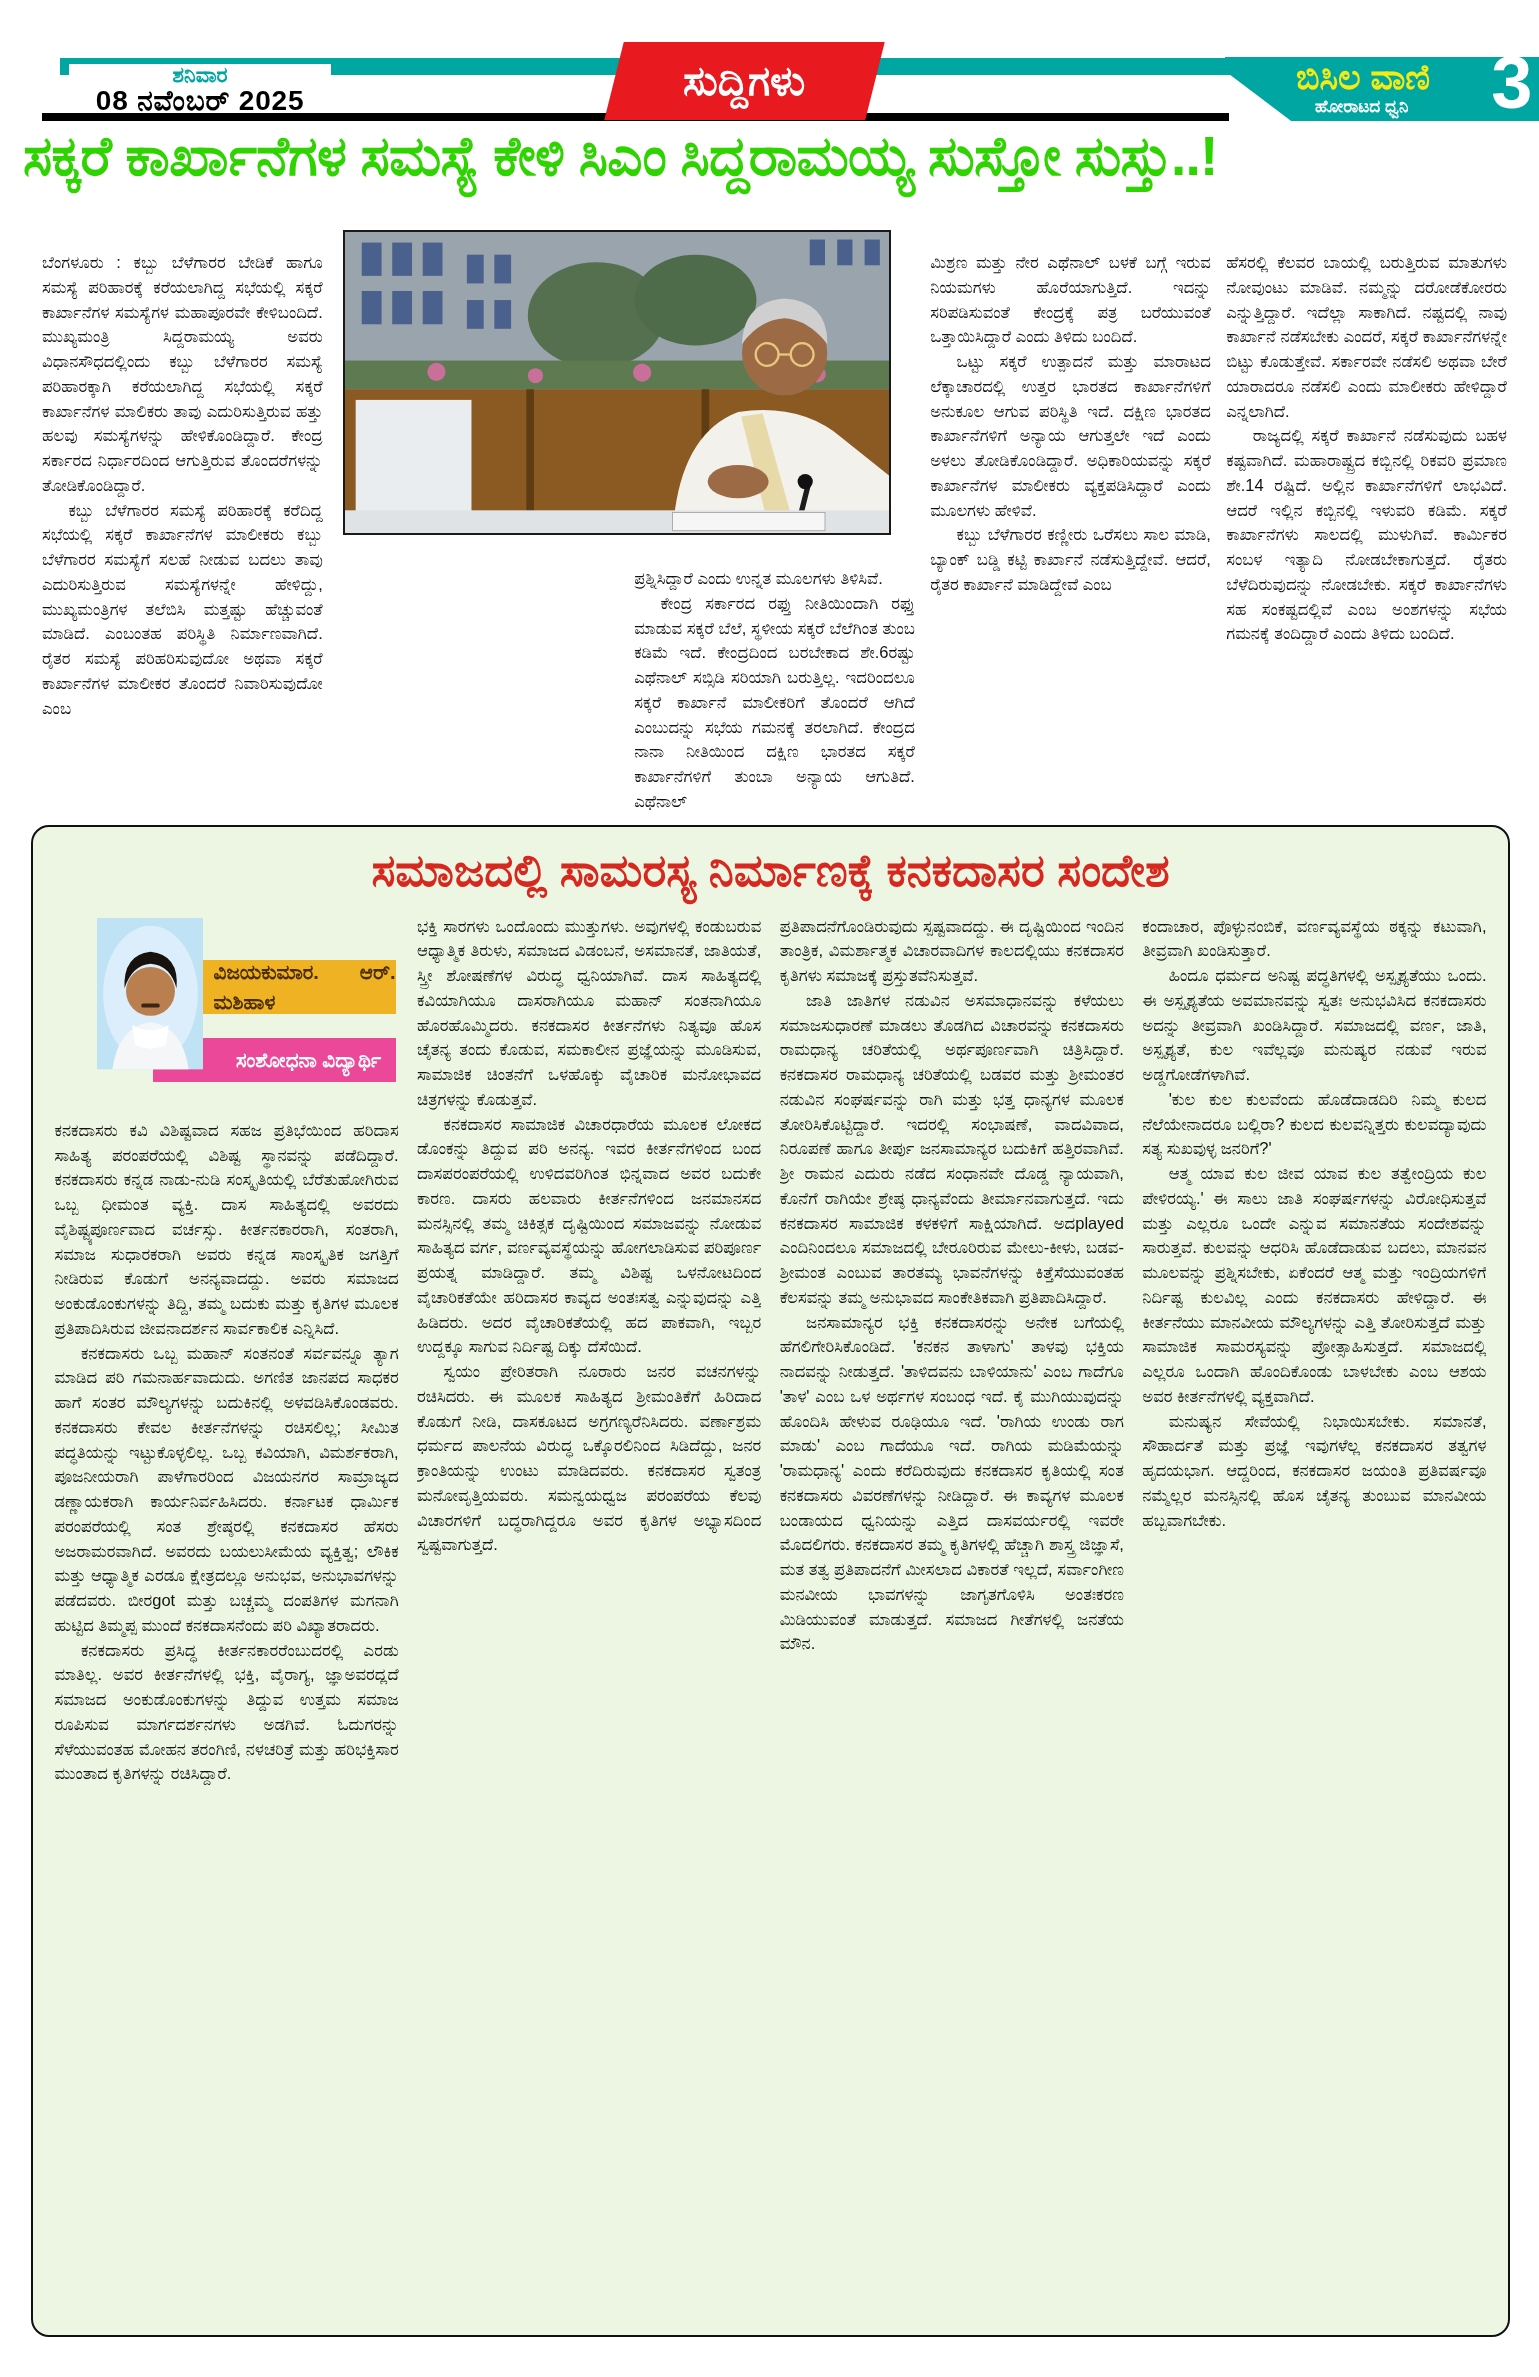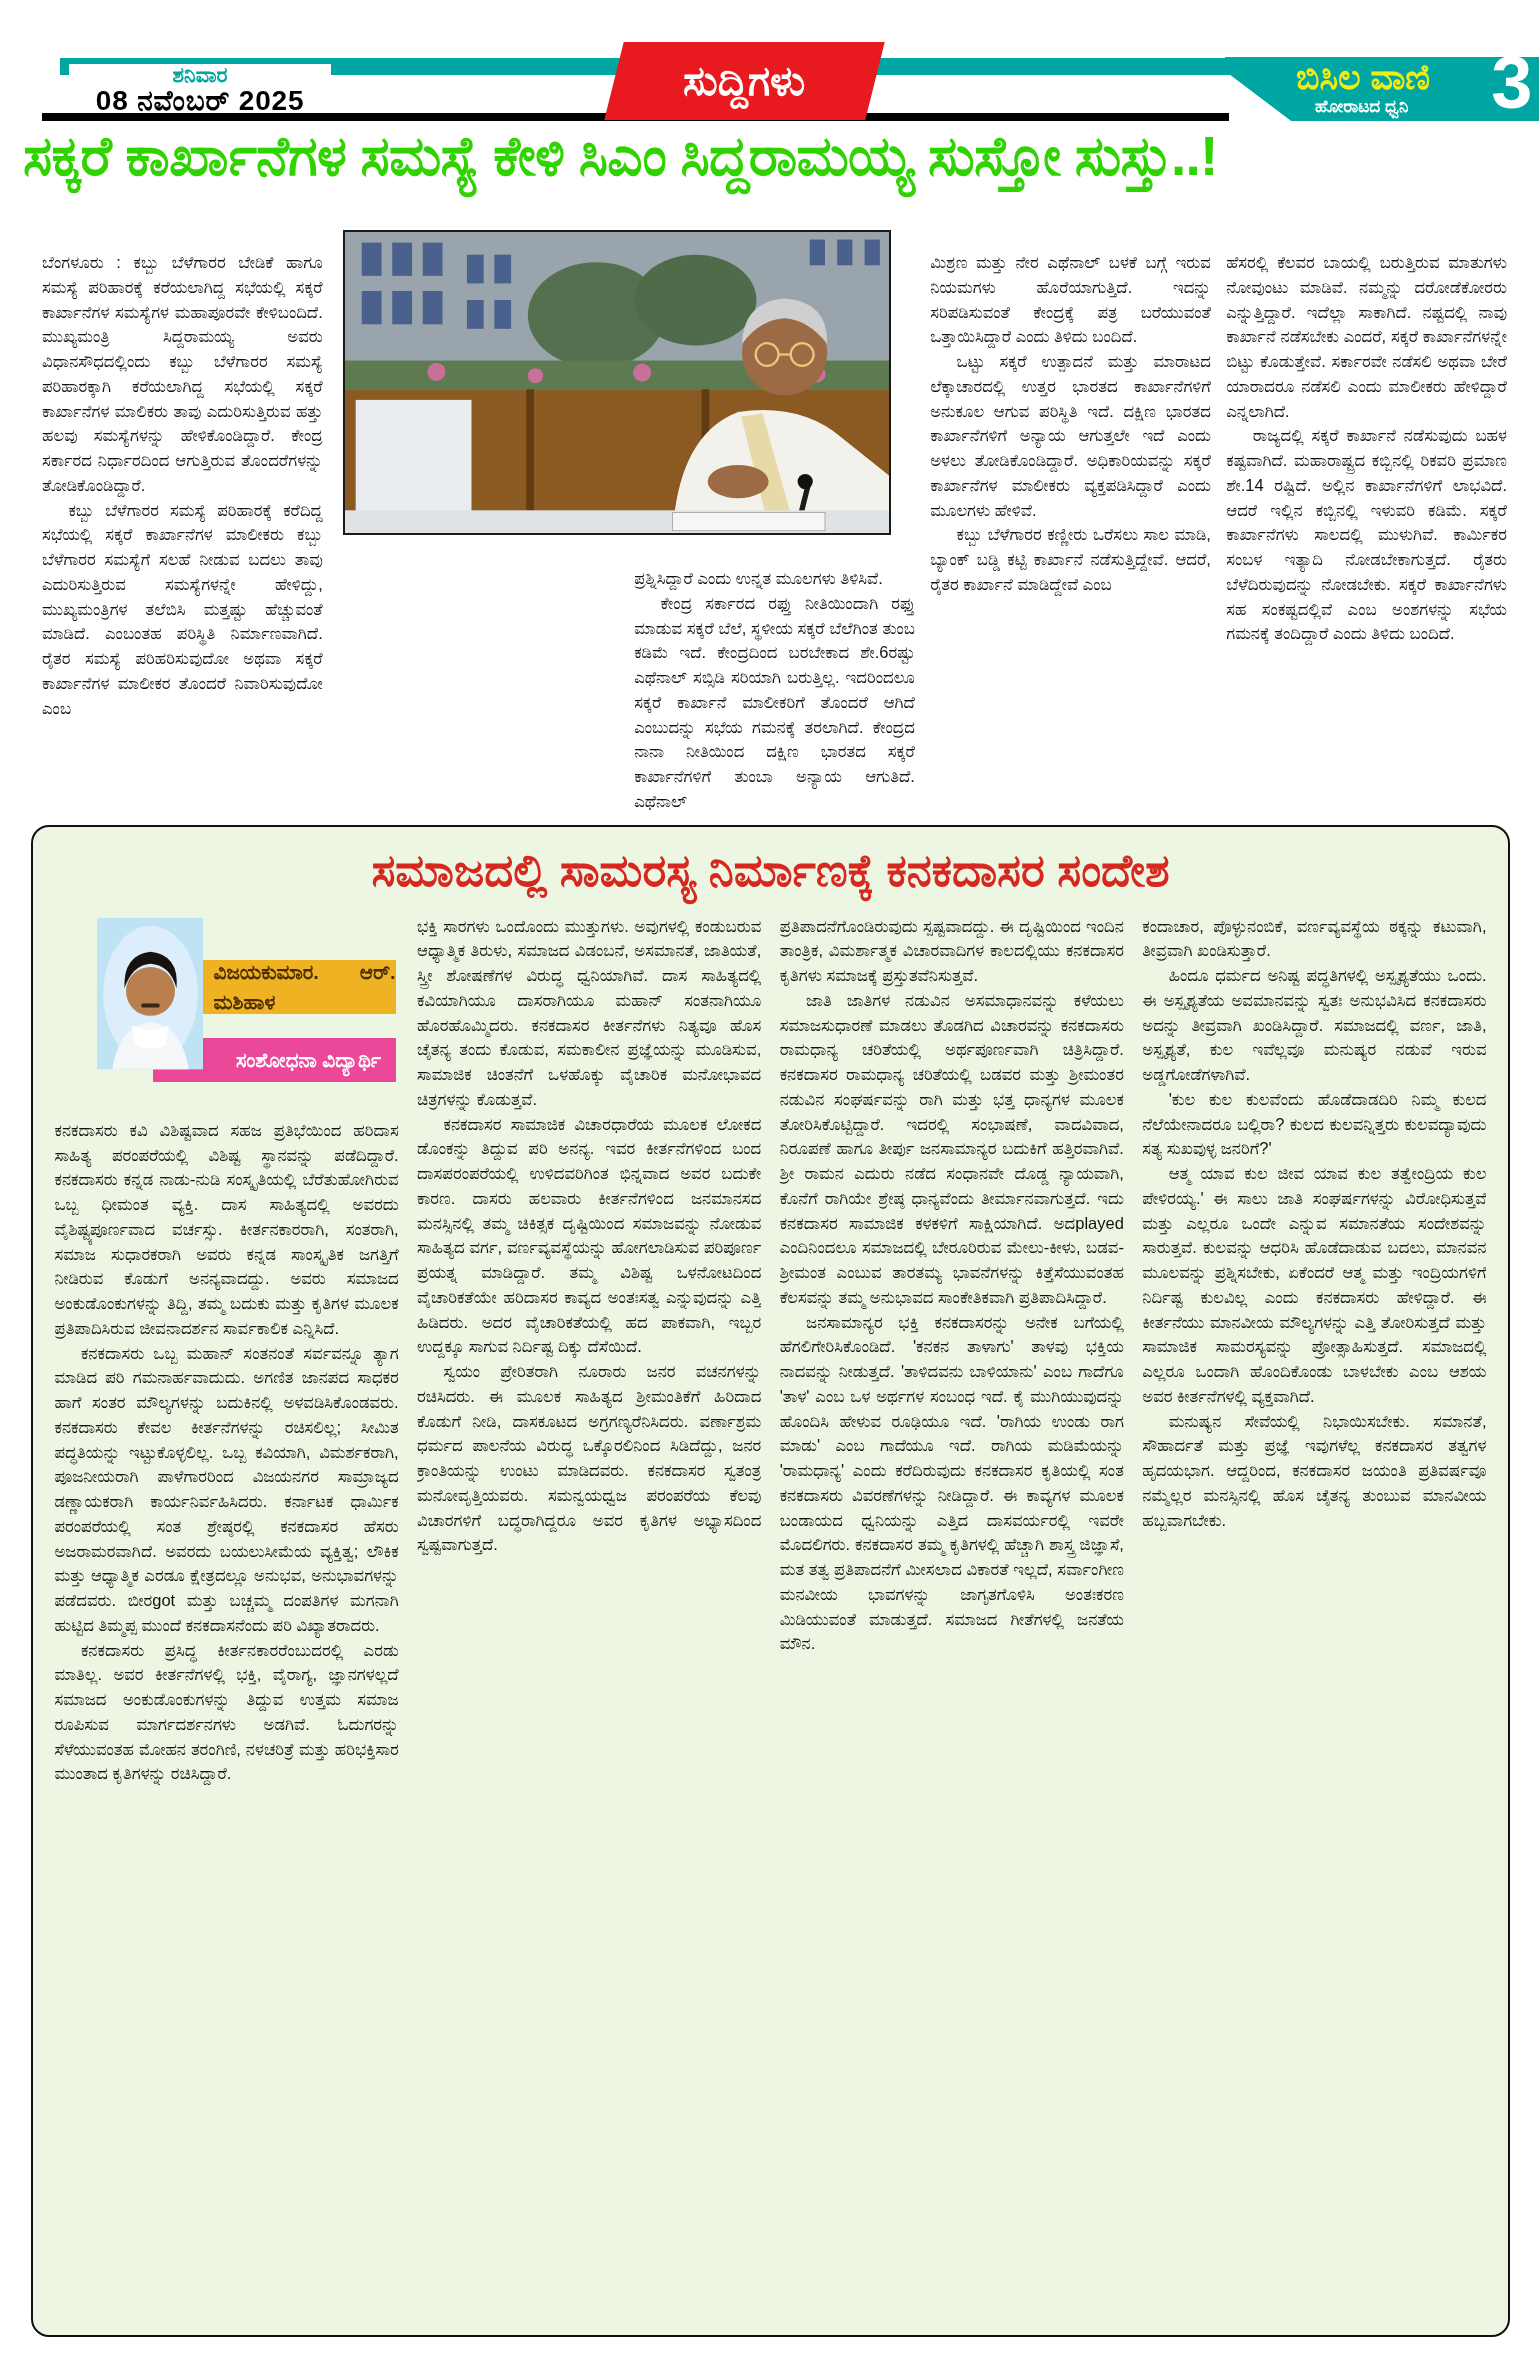--- a/index.html
+++ b/index.html
@@ -161,21 +161,21 @@
               <rect x="58" y="112" width="24" height="5" rx="2" fill="#3a2415"></rect>
               <path d="M46 140 Q70 154 94 140 L90 166 Q70 176 50 166 Z" fill="#ffffff"></path>
             </svg>
           </div>
           <div class="band-name">ವಿಜಯಕುಮಾರ. ಆರ್. ಮಶಿಹಾಳ</div>
           <div class="band-role">ಸಂಶೋಧನಾ ವಿದ್ಯಾರ್ಥಿ</div>
         </div>
         <div>
             <p>ಕನಕದಾಸರು ಕವಿ ವಿಶಿಷ್ಟವಾದ ಸಹಜ ಪ್ರತಿಭೆಯಿಂದ ಹರಿದಾಸ ಸಾಹಿತ್ಯ ಪರಂಪರೆಯಲ್ಲಿ ವಿಶಿಷ್ಟ ಸ್ಥಾನವನ್ನು ಪಡೆದಿದ್ದಾರೆ. ಕನಕದಾಸರು ಕನ್ನಡ ನಾಡು-ನುಡಿ ಸಂಸ್ಕೃತಿಯಲ್ಲಿ ಬೆರೆತುಹೋಗಿರುವ ಒಬ್ಬ ಧೀಮಂತ ವ್ಯಕ್ತಿ. ದಾಸ ಸಾಹಿತ್ಯದಲ್ಲಿ ಅವರದು ವೈಶಿಷ್ಟ್ಯಪೂರ್ಣವಾದ ವರ್ಚಸ್ಸು. ಕೀರ್ತನಕಾರರಾಗಿ, ಸಂತರಾಗಿ, ಸಮಾಜ ಸುಧಾರಕರಾಗಿ ಅವರು ಕನ್ನಡ ಸಾಂಸ್ಕೃತಿಕ ಜಗತ್ತಿಗೆ ನೀಡಿರುವ ಕೊಡುಗೆ ಅನನ್ಯವಾದದ್ದು. ಅವರು ಸಮಾಜದ ಅಂಕುಡೊಂಕುಗಳನ್ನು ತಿದ್ದಿ, ತಮ್ಮ ಬದುಕು ಮತ್ತು ಕೃತಿಗಳ ಮೂಲಕ ಪ್ರತಿಪಾದಿಸಿರುವ ಜೀವನಾದರ್ಶನ ಸಾರ್ವಕಾಲಿಕ ಎನ್ನಿಸಿದೆ.</p>
             <p>ಕನಕದಾಸರು ಒಬ್ಬ ಮಹಾನ್ ಸಂತನಂತೆ ಸರ್ವವನ್ನೂ ತ್ಯಾಗ ಮಾಡಿದ ಪರಿ ಗಮನಾರ್ಹವಾದುದು. ಅಗಣಿತ ಜಾನಪದ ಸಾಧಕರ ಹಾಗೆ ಸಂತರ ಮೌಲ್ಯಗಳನ್ನು ಬದುಕಿನಲ್ಲಿ ಅಳವಡಿಸಿಕೊಂಡವರು. ಕನಕದಾಸರು ಕೇವಲ ಕೀರ್ತನೆಗಳನ್ನು ರಚಿಸಲಿಲ್ಲ; ಸೀಮಿತ ಪದ್ಧತಿಯನ್ನು ಇಟ್ಟುಕೊಳ್ಳಲಿಲ್ಲ. ಒಬ್ಬ ಕವಿಯಾಗಿ, ವಿಮರ್ಶಕರಾಗಿ, ಪೂಜನೀಯರಾಗಿ ಪಾಳೆಗಾರರಿಂದ ವಿಜಯನಗರ ಸಾಮ್ರಾಜ್ಯದ ಡಣ್ಣಾಯಕರಾಗಿ ಕಾರ್ಯನಿರ್ವಹಿಸಿದರು. ಕರ್ನಾಟಕ ಧಾರ್ಮಿಕ ಪರಂಪರೆಯಲ್ಲಿ ಸಂತ ಶ್ರೇಷ್ಠರಲ್ಲಿ ಕನಕದಾಸರ ಹೆಸರು ಅಜರಾಮರವಾಗಿದೆ. ಅವರದು ಬಯಲುಸೀಮೆಯ ವ್ಯಕ್ತಿತ್ವ; ಲೌಕಿಕ ಮತ್ತು ಆಧ್ಯಾತ್ಮಿಕ ಎರಡೂ ಕ್ಷೇತ್ರದಲ್ಲೂ ಅನುಭವ, ಅನುಭಾವಗಳನ್ನು ಪಡೆದವರು. ಬೀರgot ಮತ್ತು ಬಚ್ಚಮ್ಮ ದಂಪತಿಗಳ ಮಗನಾಗಿ ಹುಟ್ಟಿದ ತಿಮ್ಮಪ್ಪ ಮುಂದೆ ಕನಕದಾಸನೆಂದು ಪರಿ ವಿಖ್ಯಾತರಾದರು.</p>
-            <p>ಕನಕದಾಸರು ಪ್ರಸಿದ್ಧ ಕೀರ್ತನಕಾರರೆಂಬುದರಲ್ಲಿ ಎರಡು ಮಾತಿಲ್ಲ. ಅವರ ಕೀರ್ತನೆಗಳಲ್ಲಿ ಭಕ್ತಿ, ವೈರಾಗ್ಯ, ಜ್ಞಾನಗಳಲ್ಲದೆ ಸಮಾಜದ ಅಂಕುಡೊಂಕುಗಳನ್ನು ತಿದ್ದುವ ಉತ್ತಮ ಸಮಾಜ ರೂಪಿಸುವ ಮಾರ್ಗದರ್ಶನಗಳು ಅಡಗಿವೆ. ಓದುಗರನ್ನು ಸೆಳೆಯುವಂತಹ ಮೋಹನ ತರಂಗಿಣಿ, ನಳಚರಿತ್ರೆ ಮತ್ತು ಹರಿಭಕ್ತಿಸಾರ ಮುಂತಾದ ಕೃತಿಗಳನ್ನು ರಚಿಸಿದ್ದಾರೆ.</p>
+            <p>ಕನಕದಾಸರು ಪ್ರಸಿದ್ಧ ಕೀರ್ತನಕಾರರೆಂಬುದರಲ್ಲಿ ಎರಡು ಮಾತಿಲ್ಲ. ಅವರ ಕೀರ್ತನೆಗಳಲ್ಲಿ ಭಕ್ತಿ, ವೈರಾಗ್ಯ, ಜ್ಞಾಅವರದ್ಲದೆ ಸಮಾಜದ ಅಂಕುಡೊಂಕುಗಳನ್ನು ತಿದ್ದುವ ಉತ್ತಮ ಸಮಾಜ ರೂಪಿಸುವ ಮಾರ್ಗದರ್ಶನಗಳು ಅಡಗಿವೆ. ಓದುಗರನ್ನು ಸೆಳೆಯುವಂತಹ ಮೋಹನ ತರಂಗಿಣಿ, ನಳಚರಿತ್ರೆ ಮತ್ತು ಹರಿಭಕ್ತಿಸಾರ ಮುಂತಾದ ಕೃತಿಗಳನ್ನು ರಚಿಸಿದ್ದಾರೆ.</p>
           </div>
       </div>
       <div class="col">
           <p>ಭಕ್ತಿ ಸಾರಗಳು ಒಂದೊಂದು ಮುತ್ತುಗಳು. ಅವುಗಳಲ್ಲಿ ಕಂಡುಬರುವ ಆಧ್ಯಾತ್ಮಿಕ ತಿರುಳು, ಸಮಾಜದ ವಿಡಂಬನೆ, ಅಸಮಾನತೆ, ಜಾತಿಯತೆ, ಸ್ತ್ರೀ ಶೋಷಣೆಗಳ ವಿರುದ್ಧ ಧ್ವನಿಯಾಗಿವೆ. ದಾಸ ಸಾಹಿತ್ಯದಲ್ಲಿ ಕವಿಯಾಗಿಯೂ ದಾಸರಾಗಿಯೂ ಮಹಾನ್ ಸಂತನಾಗಿಯೂ ಹೊರಹೊಮ್ಮಿದರು. ಕನಕದಾಸರ ಕೀರ್ತನೆಗಳು ನಿತ್ಯವೂ ಹೊಸ ಚೈತನ್ಯ ತಂದು ಕೊಡುವ, ಸಮಕಾಲೀನ ಪ್ರಜ್ಞೆಯನ್ನು ಮೂಡಿಸುವ, ಸಾಮಾಜಿಕ ಚಿಂತನೆಗೆ ಒಳಹೊಕ್ಕು ವೈಚಾರಿಕ ಮನೋಭಾವದ ಚಿತ್ರಗಳನ್ನು ಕೊಡುತ್ತವೆ.</p>
           <p>ಕನಕದಾಸರ ಸಾಮಾಜಿಕ ವಿಚಾರಧಾರೆಯ ಮೂಲಕ ಲೋಕದ ಡೊಂಕನ್ನು ತಿದ್ದುವ ಪರಿ ಅನನ್ಯ. ಇವರ ಕೀರ್ತನೆಗಳಿಂದ ಬಂದ ದಾಸಪರಂಪರೆಯಲ್ಲಿ ಉಳಿದವರಿಗಿಂತ ಭಿನ್ನವಾದ ಅವರ ಬದುಕೇ ಕಾರಣ. ದಾಸರು ಹಲವಾರು ಕೀರ್ತನೆಗಳಿಂದ ಜನಮಾನಸದ ಮನಸ್ಸಿನಲ್ಲಿ ತಮ್ಮ ಚಿಕಿತ್ಸಕ ದೃಷ್ಟಿಯಿಂದ ಸಮಾಜವನ್ನು ನೋಡುವ ಸಾಹಿತ್ಯದ ವರ್ಗ, ವರ್ಣವ್ಯವಸ್ಥೆಯನ್ನು ಹೋಗಲಾಡಿಸುವ ಪರಿಪೂರ್ಣ ಪ್ರಯತ್ನ ಮಾಡಿದ್ದಾರೆ. ತಮ್ಮ ವಿಶಿಷ್ಟ ಒಳನೋಟದಿಂದ ವೈಚಾರಿಕತೆಯೇ ಹರಿದಾಸರ ಕಾವ್ಯದ ಅಂತಃಸತ್ವ ಎನ್ನುವುದನ್ನು ಎತ್ತಿ ಹಿಡಿದರು. ಅದರ ವೈಚಾರಿಕತೆಯಲ್ಲಿ ಹದ ಪಾಕವಾಗಿ, ಇಬ್ಬರ ಉದ್ದಕ್ಕೂ ಸಾಗುವ ನಿರ್ದಿಷ್ಟ ದಿಕ್ಕು ದೆಸೆಯಿದೆ.</p>
           <p>ಸ್ವಯಂ ಪ್ರೇರಿತರಾಗಿ ನೂರಾರು ಜನರ ವಚನಗಳನ್ನು ರಚಿಸಿದರು. ಈ ಮೂಲಕ ಸಾಹಿತ್ಯದ ಶ್ರೀಮಂತಿಕೆಗೆ ಹಿರಿದಾದ ಕೊಡುಗೆ ನೀಡಿ, ದಾಸಕೂಟದ ಅಗ್ರಗಣ್ಯರೆನಿಸಿದರು. ವರ್ಣಾಶ್ರಮ ಧರ್ಮದ ಪಾಲನೆಯ ವಿರುದ್ಧ ಒಕ್ಕೊರಲಿನಿಂದ ಸಿಡಿದೆದ್ದು, ಜನರ ಕ್ರಾಂತಿಯನ್ನು ಉಂಟು ಮಾಡಿದವರು. ಕನಕದಾಸರ ಸ್ವತಂತ್ರ ಮನೋವೃತ್ತಿಯವರು. ಸಮನ್ವಯಧ್ವಜ ಪರಂಪರೆಯ ಕೆಲವು ವಿಚಾರಗಳಿಗೆ ಬದ್ಧರಾಗಿದ್ದರೂ ಅವರ ಕೃತಿಗಳ ಅಭ್ಯಾಸದಿಂದ ಸ್ವಷ್ಟವಾಗುತ್ತದೆ.</p>
         </div>
       <div class="col">
           <p>ಪ್ರತಿಪಾದನೆಗೊಂಡಿರುವುದು ಸ್ಪಷ್ಟವಾದದ್ದು. ಈ ದೃಷ್ಟಿಯಿಂದ ಇಂದಿನ ತಾಂತ್ರಿಕ, ವಿಮರ್ಶಾತ್ಮಕ ವಿಚಾರವಾದಿಗಳ ಕಾಲದಲ್ಲಿಯು ಕನಕದಾಸರ ಕೃತಿಗಳು ಸಮಾಜಕ್ಕೆ ಪ್ರಸ್ತುತವೆನಿಸುತ್ತವೆ.</p>
           <p>ಜಾತಿ ಜಾತಿಗಳ ನಡುವಿನ ಅಸಮಾಧಾನವನ್ನು ಕಳೆಯಲು ಸಮಾಜಸುಧಾರಣೆ ಮಾಡಲು ತೊಡಗಿದ ವಿಚಾರವನ್ನು ಕನಕದಾಸರು ರಾಮಧಾನ್ಯ ಚರಿತೆಯಲ್ಲಿ ಅರ್ಥಪೂರ್ಣವಾಗಿ ಚಿತ್ರಿಸಿದ್ದಾರೆ. ಕನಕದಾಸರ ರಾಮಧಾನ್ಯ ಚರಿತೆಯಲ್ಲಿ ಬಡವರ ಮತ್ತು ಶ್ರೀಮಂತರ ನಡುವಿನ ಸಂಘರ್ಷವನ್ನು ರಾಗಿ ಮತ್ತು ಭತ್ತ ಧಾನ್ಯಗಳ ಮೂಲಕ ತೋರಿಸಿಕೊಟ್ಟಿದ್ದಾರೆ. ಇದರಲ್ಲಿ ಸಂಭಾಷಣೆ, ವಾದವಿವಾದ, ನಿರೂಪಣೆ ಹಾಗೂ ತೀರ್ಪು ಜನಸಾಮಾನ್ಯರ ಬದುಕಿಗೆ ಹತ್ತಿರವಾಗಿವೆ. ಶ್ರೀ ರಾಮನ ಎದುರು ನಡೆದ ಸಂಧಾನವೇ ದೊಡ್ಡ ನ್ಯಾಯವಾಗಿ, ಕೊನೆಗೆ ರಾಗಿಯೇ ಶ್ರೇಷ್ಠ ಧಾನ್ಯವೆಂದು ತೀರ್ಮಾನವಾಗುತ್ತದೆ. ಇದು ಕನಕದಾಸರ ಸಾಮಾಜಿಕ ಕಳಕಳಿಗೆ ಸಾಕ್ಷಿಯಾಗಿದೆ. ಅದplayed ಎಂದಿನಿಂದಲೂ ಸಮಾಜದಲ್ಲಿ ಬೇರೂರಿರುವ ಮೇಲು-ಕೀಳು, ಬಡವ-ಶ್ರೀಮಂತ ಎಂಬುವ ತಾರತಮ್ಯ ಭಾವನೆಗಳನ್ನು ಕಿತ್ತೆಸೆಯುವಂತಹ ಕೆಲಸವನ್ನು ತಮ್ಮ ಅನುಭಾವದ ಸಾಂಕೇತಿಕವಾಗಿ ಪ್ರತಿಪಾದಿಸಿದ್ದಾರೆ.</p>

